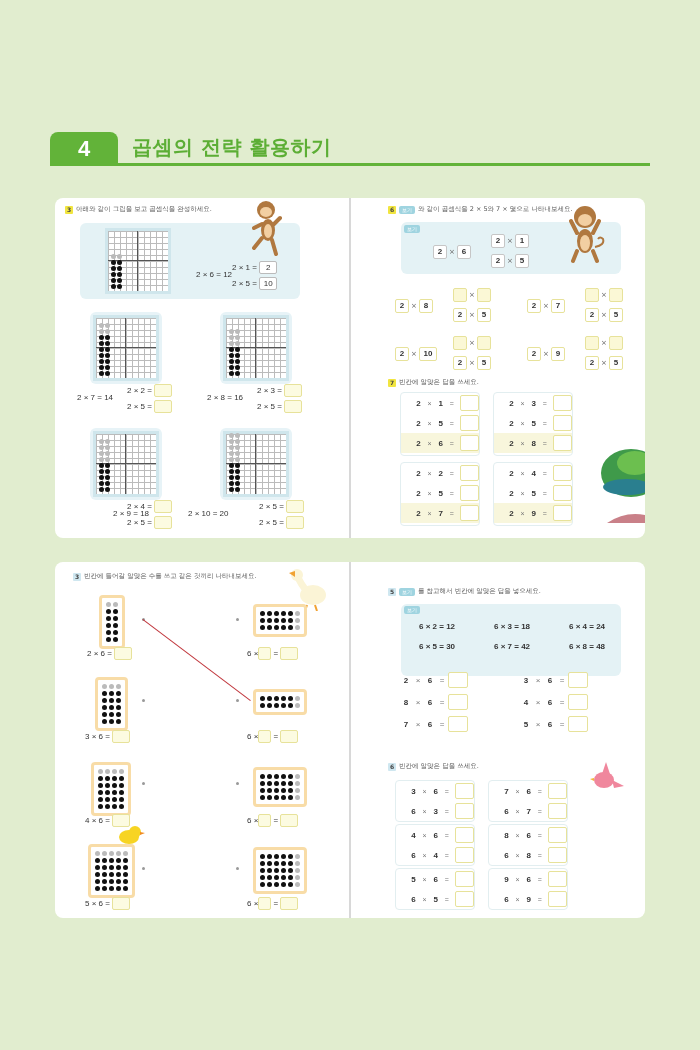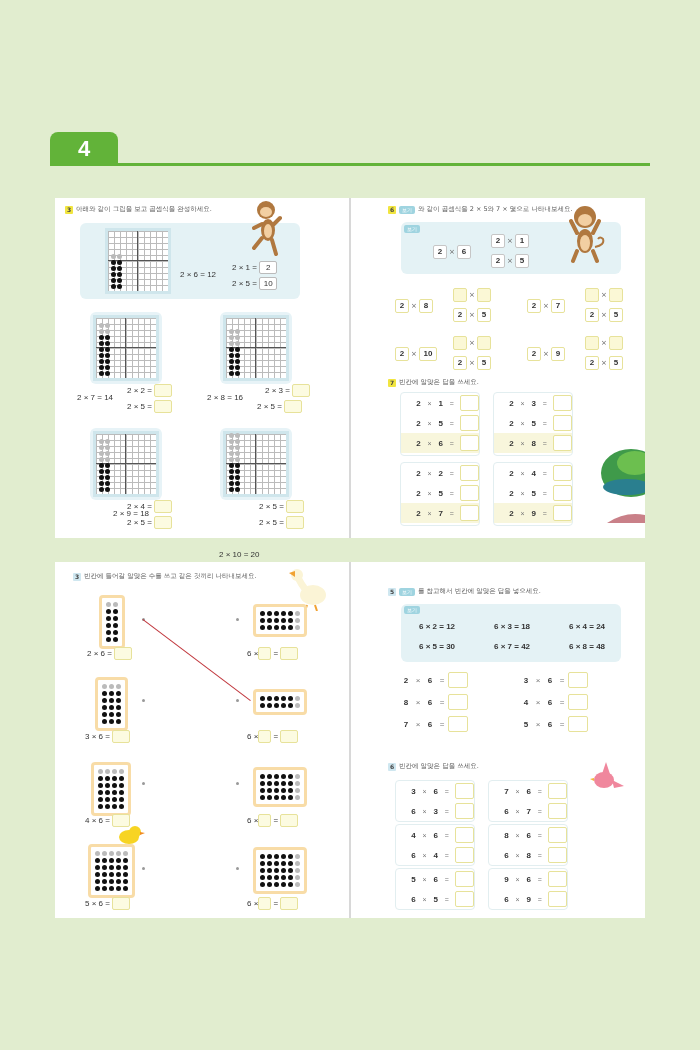--- a/index.html
+++ b/index.html
@@ -15,21 +15,21 @@
     font-weight: bold; font-size: 22px; text-align: center; line-height: 34px;
     font-family: "Liberation Sans", sans-serif;
   }
   .section-title {
     position: absolute; left: 82px; top: 2px; color: #5cae35;
     font-weight: bold; font-size: 20px; letter-spacing: 0.5px;
   }
   .section-line { position: absolute; left: 0; top: 31px; width: 600px; height: 3px; background: #62b339; }
 
   .spread {
-    position: absolute; left: 55px; width: 590px; background: #fff; border-radius: 0;
+    position: absolute; left: 55px; width: 590px; background: #fff; border-radius: 8px;
   }
   .spread.top { top: 198px; height: 340px; }
   .spread.bottom { top: 562px; height: 356px; }
   .gutter { position: absolute; left: 294px; top: 0; width: 2px; height: 100%; background: #d8d8d8; }
 
   .q-instr { position: absolute; font-size: 6.5px; color: #555; white-space: nowrap; display: flex; align-items: center; gap: 3px; }
   .q-badge { display: inline-block; width: 8px; height: 8px; background: #f1e540; color: #444; font-size: 6px; line-height: 8px; text-align: center; font-weight: bold; border-radius: 1px; }
   .ex-tag { display: inline-block; background: #9fd4e0; color: #fff; font-size: 5px; padding: 1px 3px; border-radius: 2px; }
 
   .bluebox { position: absolute; background: #e4f2f5; border-radius: 6px; }
@@ -76,20 +76,21 @@
   .line-eq { position: absolute; font-size: 8px; font-weight: bold; display: flex; align-items: center; font-family: "Liberation Sans", sans-serif;}
   .line-eq span { width: 12px; text-align: center; }
   .line-eq span.x { color: #777; font-weight: normal; }
   .line-eq .ans { width: 20px; height: 16px; border: 1px solid #e7e29a; border-radius: 2px; background: #fff; }
 </style>
 </head>
 <body>
 
 <div class="section-header">
   <div class="section-num">4</div>
+  <div class="section-title">곱셈의 전략 활용하기</div>
   <div class="section-line"></div>
 </div>
 
 <div class="spread top">
   <div class="gutter"></div>
 
   <div class="q-instr" style="left:10px;top:7px;">
     <span class="q-badge">3</span>
     <span>아래와 같이 그림을 보고 곱셈식을 완성하세요.</span>
   </div>
@@ -104,21 +105,21 @@
         <span class="dot"></span>
           <span class="dot"></span>
         <span class="dot"></span>
           <span class="dot"></span>
         <span class="dot"></span>
           <span class="dot"></span>
         <span class="dot"></span>
           <span class="dot"></span>
       </div>
     </div>
-    <div class="eq" style="left:100px;top:47px;text-align:center;">2 × 6 = 12</div>
+    <div class="eq" style="left:116px;top:47px;text-align:center;">2 × 6 = 12</div>
     <div class="brace" style="left:146px;top:40px;border-left:none;"></div>
     <div class="eq" style="left:152px;top:38px;">
       <span>2 × 1 =</span>
       <span class="box filled">2</span>
     </div>
     <div class="eq" style="left:152px;top:54px;">
       <span>2 × 5 =</span>
       <span class="box filled">10</span>
     </div>
   </div>
@@ -175,21 +176,21 @@
         <span class="dot"></span>
       <span class="dot"></span>
         <span class="dot"></span>
         <span class="dot"></span>
         <span class="dot"></span>
       <span class="dot"></span>
         <span class="dot"></span>
     </div>
   </div>
   <div class="eq" style="left:152px;top:195px;">2 × 8 = 16</div>
-  <div class="eq" style="left:202px;top:186px;margin-left:8px;"><span>2 × 3 =</span> <span class="box tinted"></span></div>
+  <div class="eq" style="left:202px;top:186px;"><span>2 × 3 =</span> <span class="box tinted"></span></div>
   <div class="eq" style="left:202px;top:202px;"><span>2 × 5 =</span> <span class="box tinted"></span></div>
 
   <div class="bluebox" style="left:35px;top:230px;width:72px;height:72px;background:#e7f3f7;"></div>
   <div class="grid" style="left:38px;top:233px;">
     <div class="dots">
       <span class="dot g"></span>
         <span class="dot g"></span>
         <span class="dot g"></span>
         <span class="dot g"></span>
         <span class="dot g"></span>
@@ -230,21 +231,21 @@
         <span class="dot"></span>
         <span class="dot"></span>
       <span class="dot"></span>
         <span class="dot"></span>
         <span class="dot"></span>
         <span class="dot"></span>
       <span class="dot"></span>
         <span class="dot"></span>
     </div>
   </div>
-  <div class="eq" style="left:164px;top:311px;margin-top:41px;">2 × 10 = 20</div>
+  <div class="eq" style="left:133px;top:311px;">2 × 10 = 20</div>
   <div class="eq" style="left:204px;top:302px;"><span>2 × 5 =</span> <span class="box tinted"></span></div>
   <div class="eq" style="left:204px;top:318px;"><span>2 × 5 =</span> <span class="box tinted"></span></div>
 
   <div class="q-instr" style="left:333px;top:7px;">
     <span class="q-badge">6</span>
     <span class="ex-tag">보기</span>
     <span>와 같이 곱셈식을 2 × 5와 7 × 몇으로 나타내보세요.</span>
   </div>
   <div class="bluebox" style="left:346px;top:24px;width:220px;height:52px;">
     <span class="ex-tag" style="position:absolute;left:3px;top:3px;">보기</span>
@@ -652,21 +653,21 @@
   </div>
   <div class="eq" style="left:192px;top:335px;"><span>6 ×</span><span class="box tinted" style="width:13px"></span> <span>=</span> <span class="box tinted"></span></div>
 
   <div class="match-line" style="left:88px;top:57px;width:135px;transform:rotate(37deg);"></div>
 
   <div class="q-instr" style="left:333px;top:25px;align-items:center;">
     <span class="q-badge" style="background:#cfe7f0;">5</span>
     <span class="ex-tag">보기</span>
     <span>를 참고해서 빈칸에 알맞은 답을 넣으세요.</span>
   </div>
-  <div class="ref-box" style="left:346px;top:42px;width:220px;height:58px;">
+  <div class="ref-box" style="left:346px;top:42px;width:220px;height:72px;">
     <span class="ex-tag" style="position:absolute;left:3px;top:2px;">보기</span>
     <div class="ref-eq" style="left:18px;top:18px;">6 × 2 = 12</div>
     <div class="ref-eq" style="left:93px;top:18px;">6 × 3 = 18</div>
     <div class="ref-eq" style="left:168px;top:18px;">6 × 4 = 24</div>
     <div class="ref-eq" style="left:18px;top:38px;">6 × 5 = 30</div>
     <div class="ref-eq" style="left:93px;top:38px;">6 × 7 = 42</div>
     <div class="ref-eq" style="left:168px;top:38px;">6 × 8 = 48</div>
   </div>
 
   <div class="line-eq" style="left:345px;top:110px;">

